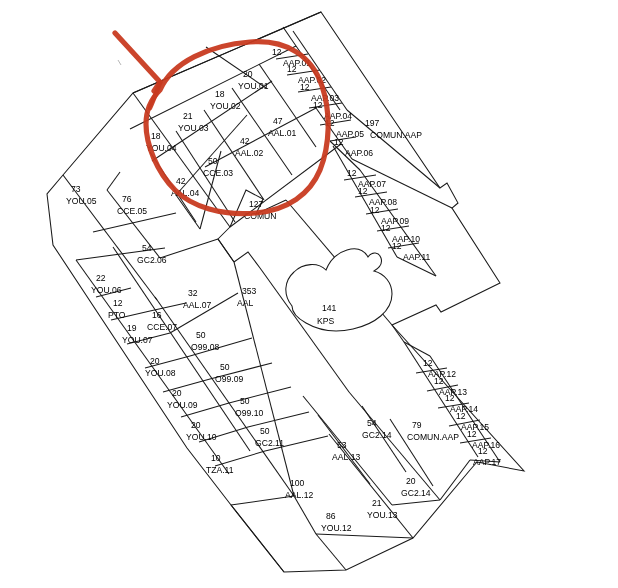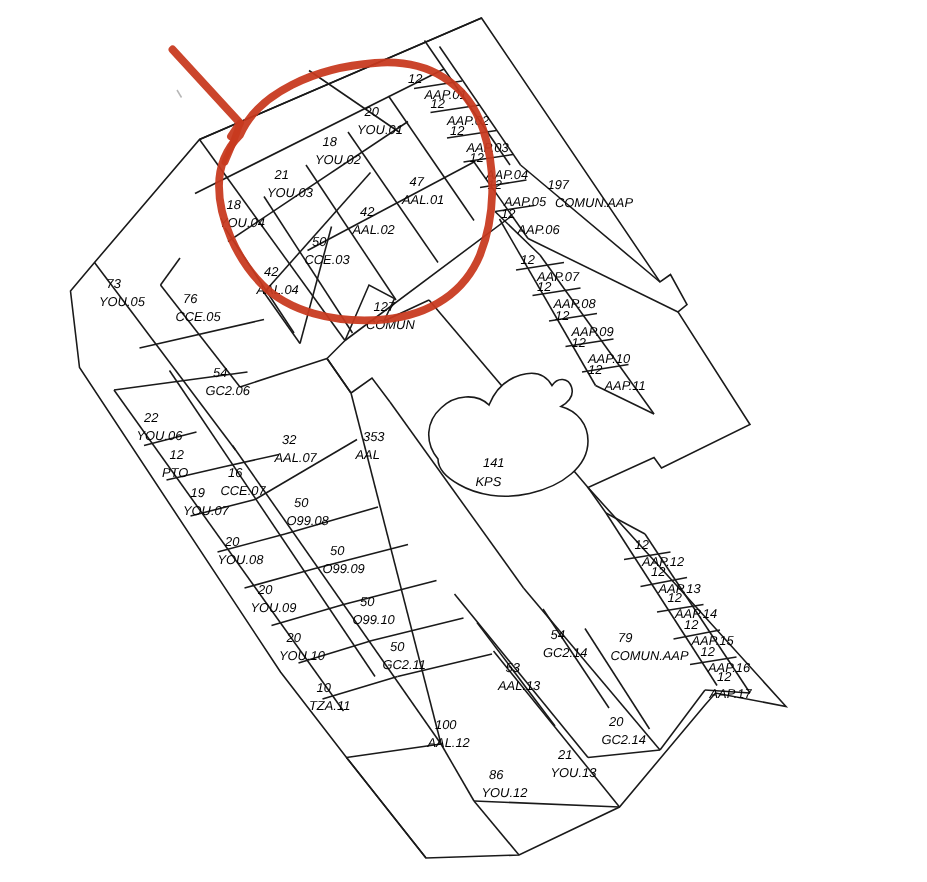--- a/index.html
+++ b/index.html
@@ -1,18 +1,18 @@
 <!DOCTYPE html>
 <html><head>
 <meta charset="utf-8">
 <style>
   html,body{margin:0;padding:0;background:#ffffff;}
   body{width:618px;height:588px;overflow:hidden;
        font-family:"Liberation Sans","DejaVu Sans",sans-serif;}
-  #map-root{position:relative;width:514px;height:588px;background:#ffffff;font-style:italic;}
+  #map-root{position:relative;width:514px;height:588px;background:#ffffff;}
   svg{display:block;}
   .parcel-line{fill:none;stroke:#1a1a1a;stroke-width:1.05;
                stroke-linejoin:miter;stroke-linecap:butt;}
   .parcel-fill{fill:#ffffff;}
   .lbl{font-family:"Liberation Sans","DejaVu Sans",sans-serif;
        fill:#000000;font-size:8.6px;}
   .lbl-area{font-size:8.6px;}
   .lbl-code{font-size:8.6px;}
   .annot{fill:none;stroke:#c8391f;stroke-width:5.2;
          stroke-linecap:round;stroke-linejoin:round;opacity:.94;}

